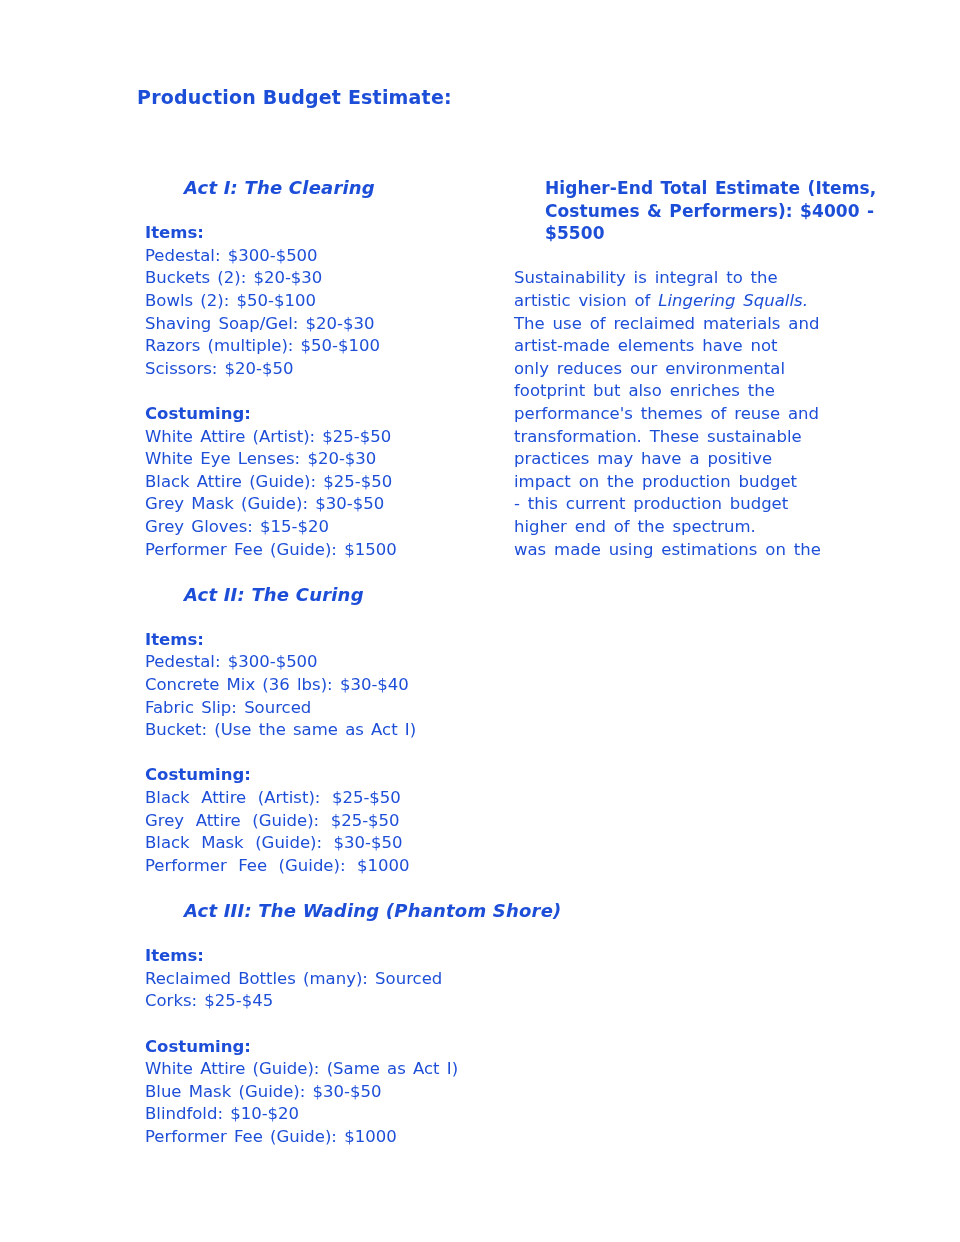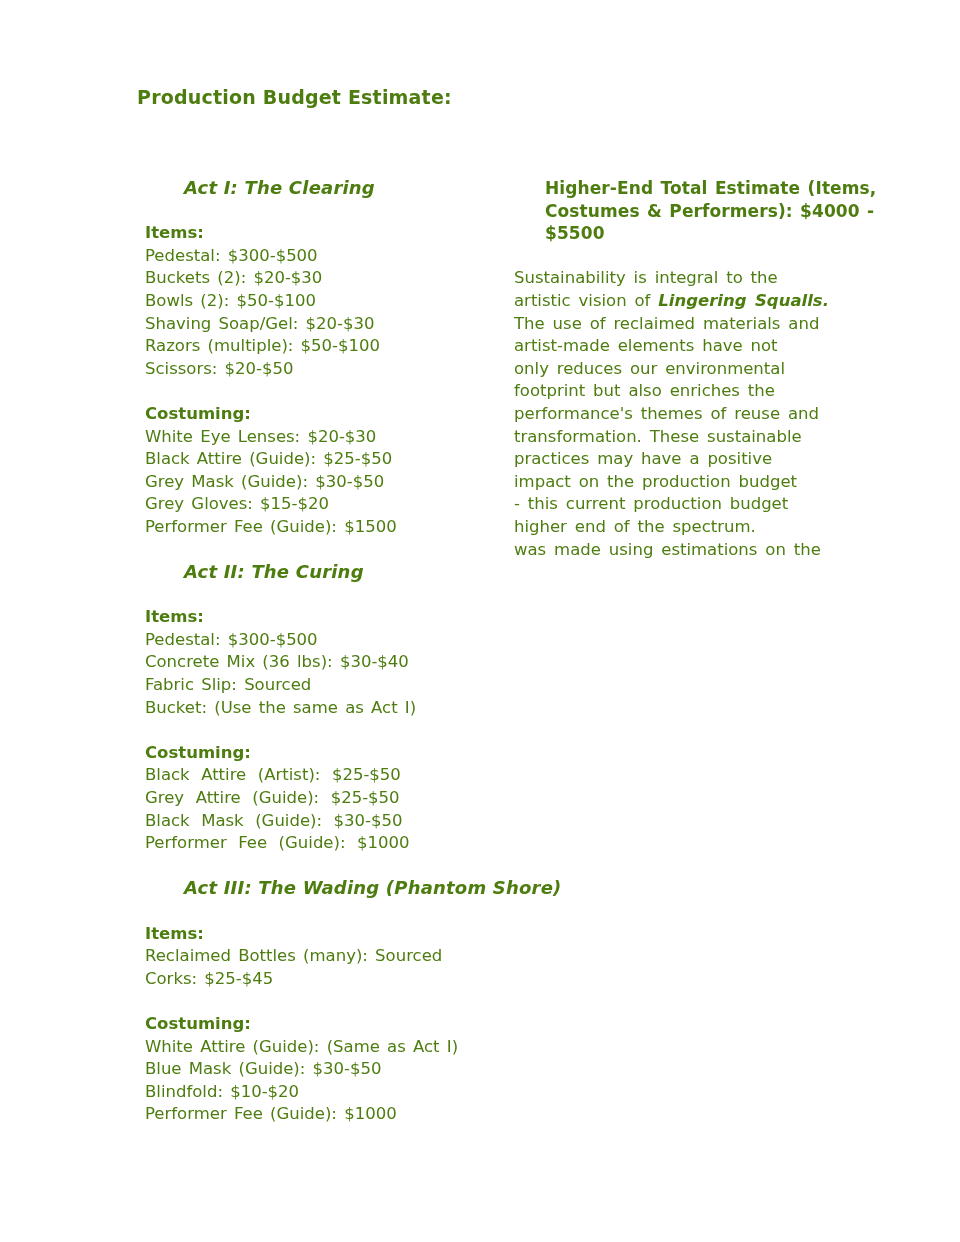--- a/index.html
+++ b/index.html
@@ -6,21 +6,21 @@
     margin: 0;
     padding: 0;
     background: #ffffff;
   }
   .page {
     position: relative;
     width: 960px;
     height: 1242px;
     background: #ffffff;
     font-family: "DejaVu Sans", "Liberation Sans", sans-serif;
-    color: #4d7c0f;
+    color: #1d4ed8;
     overflow: hidden;
   }
   .doc-title {
     position: absolute;
     left: 137px;
     top: 86px;
     font-size: 19px;
     font-weight: bold;
     letter-spacing: 0.2px;
     white-space: nowrap;
@@ -56,21 +56,21 @@
     font-weight: bold;
     letter-spacing: 0.1px;
     word-spacing: 0.08em;
     margin-left: 31px;
   }
   .para {
     font-size: 16.5px;
     word-spacing: 0.16em;
   }
   .para-line { white-space: nowrap; }
-  .it { font-style: italic; font-weight: bold; }
+  .it { font-style: italic; }
 </style>
 </head>
 <body>
 
 <div class="page">
 
   <div class="doc-title">Production Budget Estimate:</div>
 
   <div class="left-col">
       <div class="block act-title">Act I: The Clearing</div>
@@ -78,20 +78,21 @@
         <div class="list-header">Items:</div>
         <div class="list-item">Pedestal: $300-$500</div>
         <div class="list-item">Buckets (2): $20-$30</div>
         <div class="list-item">Bowls (2): $50-$100</div>
         <div class="list-item">Shaving Soap/Gel: $20-$30</div>
         <div class="list-item">Razors (multiple): $50-$100</div>
         <div class="list-item">Scissors: $20-$50</div>
       </div>
       <div class="block list-block">
         <div class="list-header">Costuming:</div>
+        <div class="list-item">White Attire (Artist): $25-$50</div>
         <div class="list-item">White Eye Lenses: $20-$30</div>
         <div class="list-item">Black Attire (Guide): $25-$50</div>
         <div class="list-item">Grey Mask (Guide): $30-$50</div>
         <div class="list-item">Grey Gloves: $15-$20</div>
         <div class="list-item">Performer Fee (Guide): $1500</div>
       </div>
       <div class="block act-title">Act II: The Curing</div>
       <div class="block list-block">
         <div class="list-header">Items:</div>
         <div class="list-item">Pedestal: $300-$500</div>

